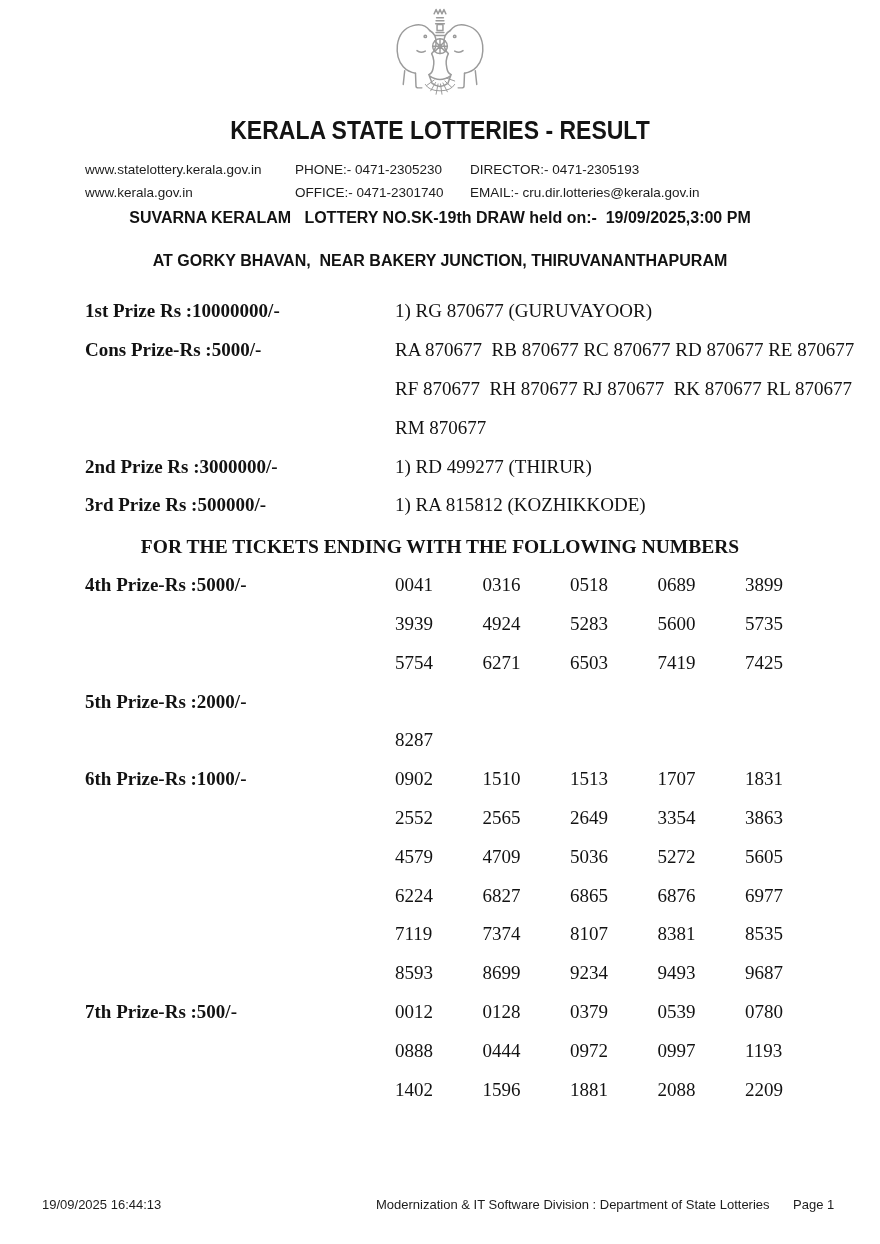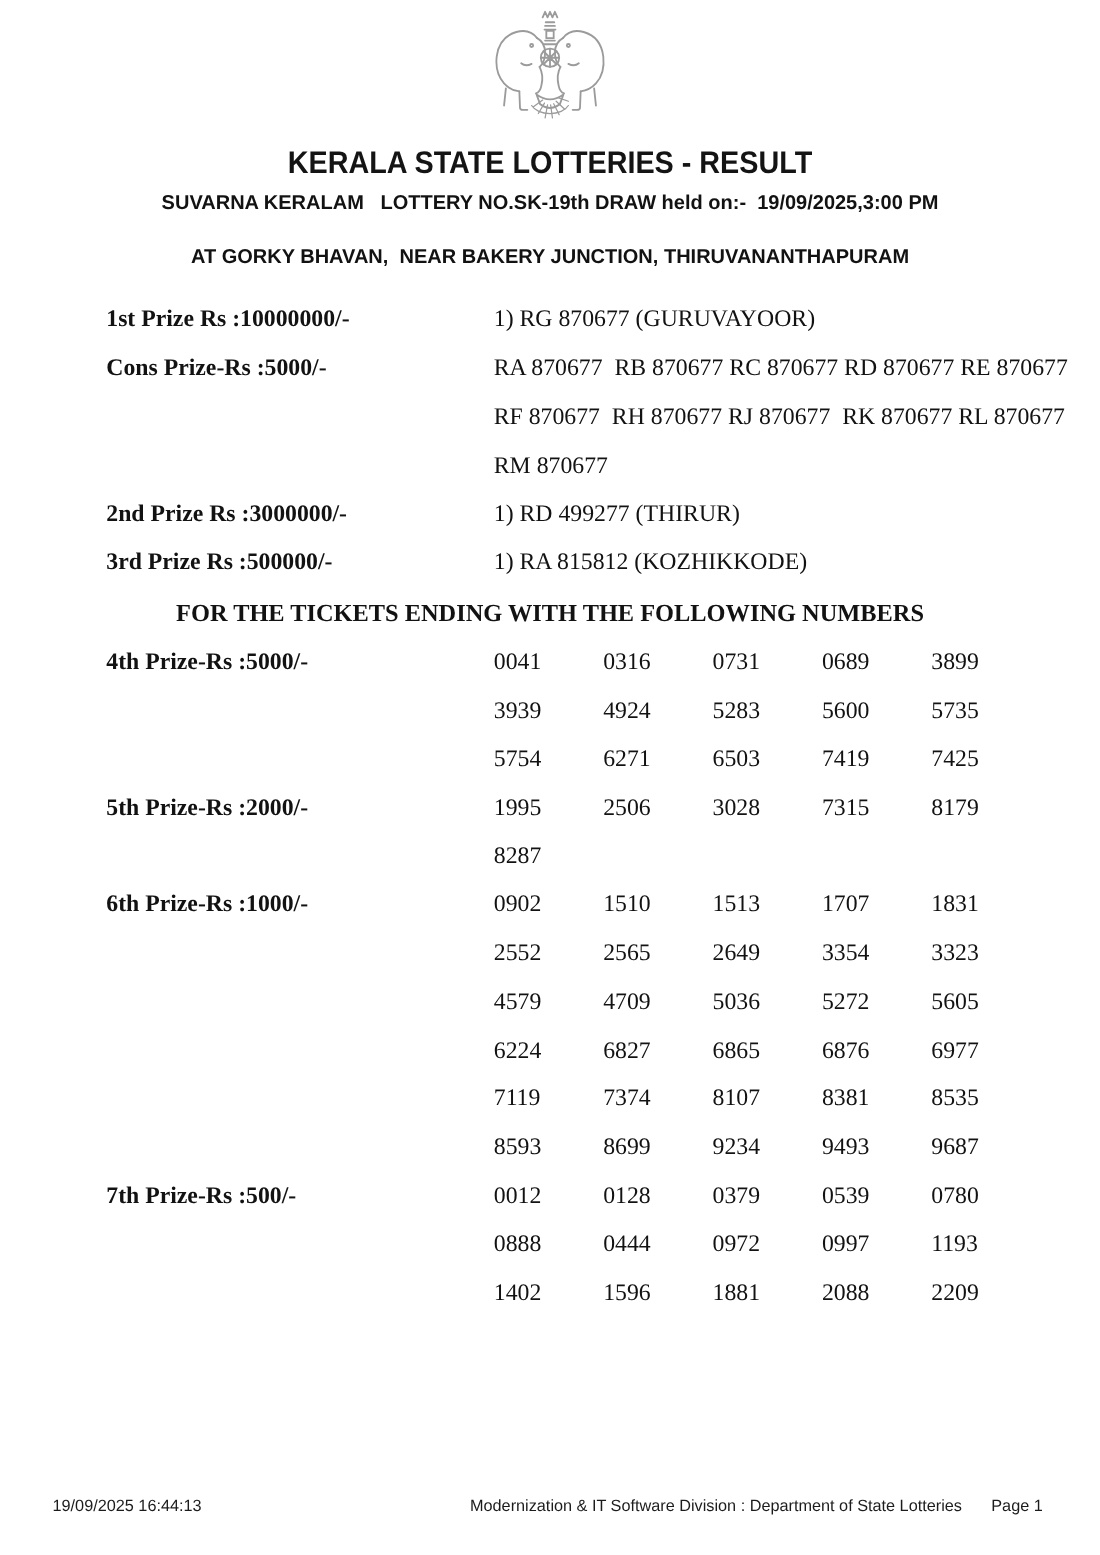--- a/index.html
+++ b/index.html
@@ -116,20 +116,28 @@
           <path d="M109 156 L99 173"></path>
           <path d="M106 151 L91 162"></path>
           <path d="M88 160 a32 20 0 0 0 60 0"></path>
         </g>
       </g>
     </svg>
   </div>
 
   <h1 class="page-title">KERALA STATE LOTTERIES - RESULT</h1>
 
+  <div class="contact-grid">
+      <div class="contact-cell">www.statelottery.kerala.gov.in</div>
+      <div class="contact-cell">PHONE:- 0471-2305230</div>
+      <div class="contact-cell">DIRECTOR:- 0471-2305193</div>
+      <div class="contact-cell">www.kerala.gov.in</div>
+      <div class="contact-cell">OFFICE:- 0471-2301740</div>
+      <div class="contact-cell">EMAIL:- cru.dir.lotteries@kerala.gov.in</div>
+    </div>
 
   <div class="draw-line">SUVARNA KERALAM   LOTTERY NO.SK-19th DRAW held on:-  19/09/2025,3:00 PM</div>
 
   <div class="venue-line">AT GORKY BHAVAN,  NEAR BAKERY JUNCTION, THIRUVANANTHAPURAM</div>
 
   <div class="prizes-area">
       <div class="prize-row">
         <div class="prize-label">1st Prize Rs :10000000/-</div>
         <div class="prize-value">1) RG 870677 (GURUVAYOOR)</div>
       </div>
@@ -156,21 +164,21 @@
     </div>
 
   <h2 class="section-heading">FOR THE TICKETS ENDING WITH THE FOLLOWING NUMBERS</h2>
 
   <div class="prizes-area" style="margin-top:0;">
       <div class="prize-row">
         <div class="prize-label">4th Prize-Rs :5000/-</div>
         <div class="num-grid">
           <div class="num-cell">0041</div>
           <div class="num-cell">0316</div>
-          <div class="num-cell">0731</div>
+          <div class="num-cell">0518</div>
           <div class="num-cell">0689</div>
           <div class="num-cell">3899</div>
         </div>
       </div>
       <div class="prize-row">
         <div class="prize-label"></div>
         <div class="num-grid">
           <div class="num-cell">3939</div>
           <div class="num-cell">4924</div>
           <div class="num-cell">5283</div>
@@ -183,27 +191,20 @@
         <div class="num-grid">
           <div class="num-cell">5754</div>
           <div class="num-cell">6271</div>
           <div class="num-cell">6503</div>
           <div class="num-cell">7419</div>
           <div class="num-cell">7425</div>
         </div>
       </div>
       <div class="prize-row">
         <div class="prize-label">5th Prize-Rs :2000/-</div>
-        <div class="num-grid">
-          <div class="num-cell">1995</div>
-          <div class="num-cell">2506</div>
-          <div class="num-cell">3028</div>
-          <div class="num-cell">7315</div>
-          <div class="num-cell">8179</div>
-        </div>
       </div>
       <div class="prize-row">
         <div class="prize-label"></div>
         <div class="num-grid">
           <div class="num-cell">8287</div>
         </div>
       </div>
       <div class="prize-row">
         <div class="prize-label">6th Prize-Rs :1000/-</div>
         <div class="num-grid">
@@ -214,21 +215,21 @@
           <div class="num-cell">1831</div>
         </div>
       </div>
       <div class="prize-row">
         <div class="prize-label"></div>
         <div class="num-grid">
           <div class="num-cell">2552</div>
           <div class="num-cell">2565</div>
           <div class="num-cell">2649</div>
           <div class="num-cell">3354</div>
-          <div class="num-cell">3323</div>
+          <div class="num-cell">3863</div>
         </div>
       </div>
       <div class="prize-row">
         <div class="prize-label"></div>
         <div class="num-grid">
           <div class="num-cell">4579</div>
           <div class="num-cell">4709</div>
           <div class="num-cell">5036</div>
           <div class="num-cell">5272</div>
           <div class="num-cell">5605</div>

